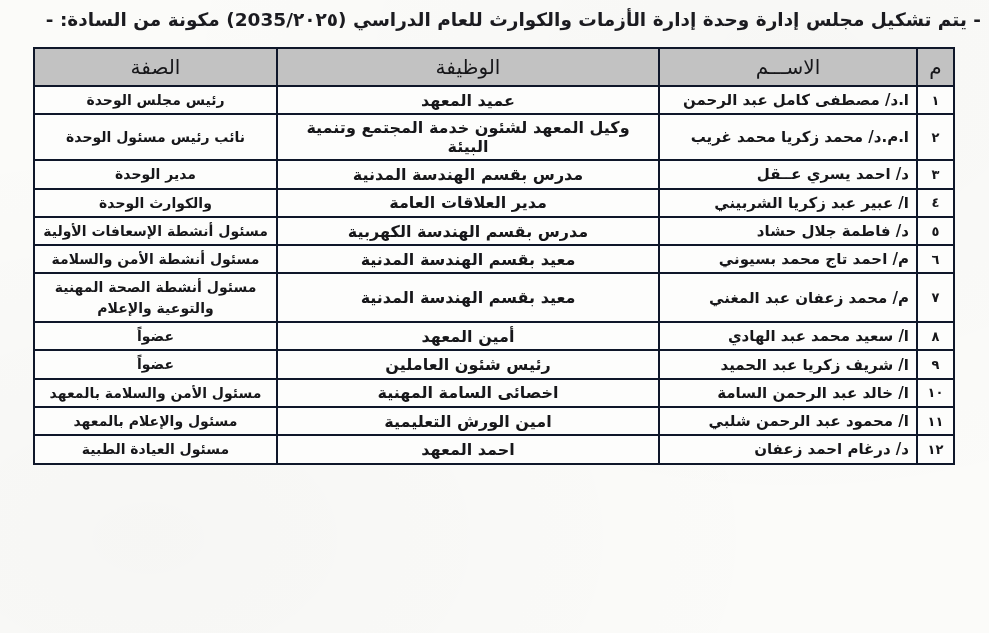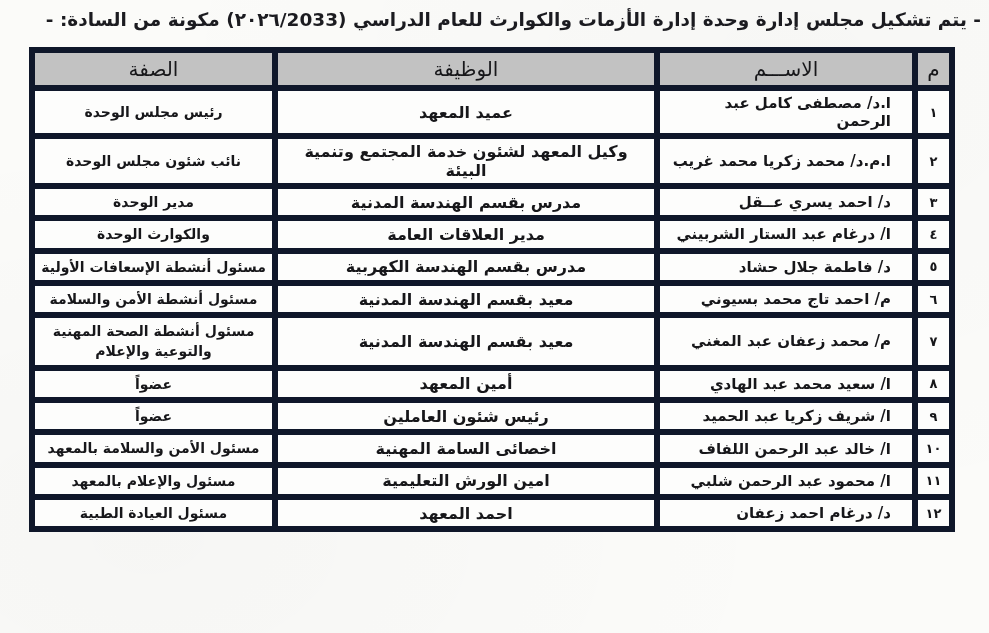--- a/index.html
+++ b/index.html
@@ -30,49 +30,49 @@
   }
   table.committee-table {
     border-collapse: collapse;
     table-layout: fixed;
     width: 920px;
     margin: 17px 34px 0 35px;
     background: #fdfdfc;
   }
   .committee-table th,
   .committee-table td {
-    border: 6px solid #0f172a;
+    border: 2px solid #0f172a;
     text-align: center;
     vertical-align: middle;
     font-weight: bold;
     color: #17171a;
     padding: 3px 6px;
   }
   .committee-table th {
     background: #c2c2c2;
     height: 38px;
     font-size: 20px;
     font-weight: normal;
   }
   .committee-table td { height: 24px; font-size: 14.5px; }
   .col-num  { width: 37px; }
   .col-name { width: 258px; margin-left: 21px; }
-  .col-job  { width: 382px; border-radius: 8px; }
+  .col-job  { width: 382px; }
   .col-role { width: 243px; }
   td.cell-num  { font-size: 13px; }
-  td.cell-name { text-align: right; padding-right: 21px; font-size: 15px; }
+  td.cell-name { text-align: right; padding-right: 7px; font-size: 15px; }
   td.cell-job  { font-size: 16px; }
   td.cell-role { font-size: 14px; line-height: 1.45; }
 </style>
 </head>
 <body>
 
 <div class="page">
 
-  <div class="doc-title">- يتم تشكيل مجلس إدارة وحدة إدارة الأزمات والكوارث للعام الدراسي (٢٠٢٦/2033) مكونة من السادة: -</div>
+  <div class="doc-title">- يتم تشكيل مجلس إدارة وحدة إدارة الأزمات والكوارث للعام الدراسي (2035/٢٠٢٥) مكونة من السادة: -</div>
 
   <table class="committee-table">
     <colgroup>
       <col class="col-num">
       <col class="col-name">
       <col class="col-job">
       <col class="col-role">
     </colgroup>
     <thead>
       <tr>
@@ -87,33 +87,33 @@
     <td class="cell-num">١</td>
     <td class="cell-name">ا.د/ مصطفى كامل عبد الرحمن</td>
     <td class="cell-job">عميد المعهد</td>
     <td class="cell-role">رئيس مجلس الوحدة</td>
   </tr>
 
   <tr>
     <td class="cell-num">٢</td>
     <td class="cell-name">ا.م.د/ محمد زكريا محمد غريب</td>
     <td class="cell-job">وكيل المعهد لشئون خدمة المجتمع وتنمية البيئة</td>
-    <td class="cell-role">نائب شئون مجلس الوحدة</td>
+    <td class="cell-role">نائب رئيس مسئول الوحدة</td>
   </tr>
 
   <tr>
     <td class="cell-num">٣</td>
     <td class="cell-name">د/ احمد يسري عــقل</td>
     <td class="cell-job">مدرس بقسم الهندسة المدنية</td>
     <td class="cell-role">مدير الوحدة</td>
   </tr>
 
   <tr>
     <td class="cell-num">٤</td>
-    <td class="cell-name">ا/ درغام عبد الستار الشربيني</td>
+    <td class="cell-name">ا/ عبير عبد زكريا الشربيني</td>
     <td class="cell-job">مدير العلاقات العامة</td>
     <td class="cell-role">والكوارث الوحدة</td>
   </tr>
 
   <tr>
     <td class="cell-num">٥</td>
     <td class="cell-name">د/ فاطمة جلال حشاد</td>
     <td class="cell-job">مدرس بقسم الهندسة الكهربية</td>
     <td class="cell-role">مسئول أنشطة الإسعافات الأولية</td>
   </tr>
@@ -141,21 +141,21 @@
 
   <tr>
     <td class="cell-num">٩</td>
     <td class="cell-name">ا/ شريف زكريا عبد الحميد</td>
     <td class="cell-job">رئيس شئون العاملين</td>
     <td class="cell-role">عضواً</td>
   </tr>
 
   <tr>
     <td class="cell-num">١٠</td>
-    <td class="cell-name">ا/ خالد عبد الرحمن اللفاف</td>
+    <td class="cell-name">ا/ خالد عبد الرحمن السامة</td>
     <td class="cell-job">اخصائى السامة المهنية</td>
     <td class="cell-role">مسئول الأمن والسلامة بالمعهد</td>
   </tr>
 
   <tr>
     <td class="cell-num">١١</td>
     <td class="cell-name">ا/ محمود عبد الرحمن شلبي</td>
     <td class="cell-job">امين الورش التعليمية</td>
     <td class="cell-role">مسئول والإعلام بالمعهد</td>
   </tr>

